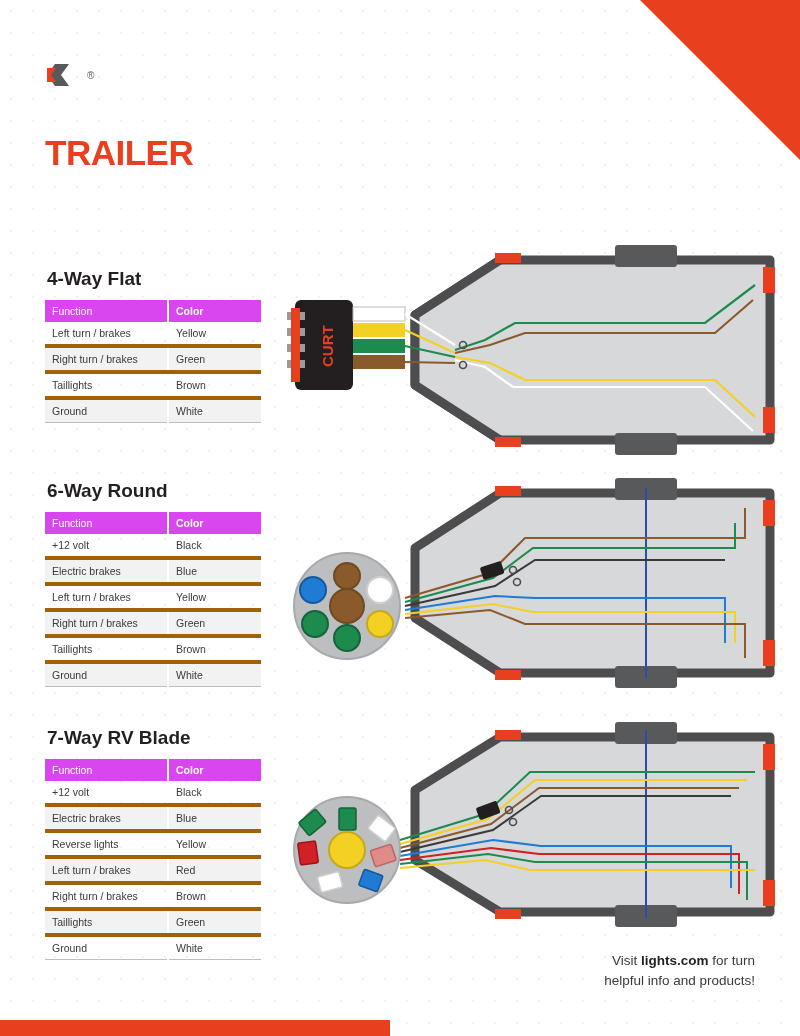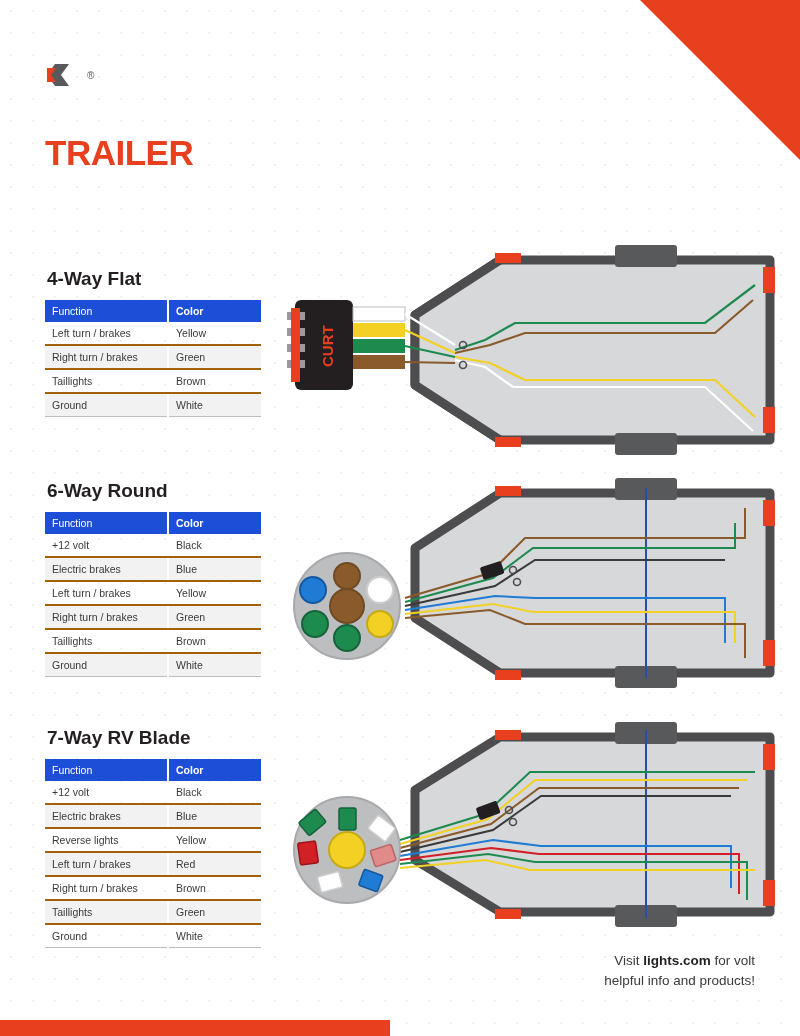--- a/index.html
+++ b/index.html
@@ -39,26 +39,26 @@
   .title .l2{display:block;}
   
   .section{position:absolute;left:45px;}
   .section-title{
     font-size:19px;font-weight:bold;color:#231f20;margin:0 0 10px 2px;
   }
   table.wiring{
     border-collapse:collapse;width:216px;font-size:10.5px;
   }
   table.wiring th{
-    background:#1d4ed8;color:#ffffff;font-weight:normal;text-align:left;
+    background:#d946ef;color:#ffffff;font-weight:normal;text-align:left;
     padding:5px 7px;font-size:10.5px;
   }
   table.wiring th.col2{border-left:2px solid #ffffff;font-weight:bold;}
   table.wiring td{
-    padding:5px 7px;color:#3a3a3a;border-bottom:2px solid #a16207;
+    padding:5px 7px;color:#3a3a3a;border-bottom:4px solid #a16207;
   }
   table.wiring tr.alt td{background:#f2f2f2;}
   table.wiring td.c2{border-left:2px solid #ffffff;}
   table.wiring tr:last-child td{border-bottom:1px solid #bdbdbd;}
   
   .diagram{position:absolute;}
   
   .footer{
     position:absolute;right:45px;bottom:45px;text-align:right;
     font-size:13.5px;color:#3a3a3a;line-height:1.5;
@@ -314,18 +314,18 @@
     <rect x="76" y="150" width="20" height="17" rx="2" fill="#1f7bd4" stroke="#1459a0" stroke-width="1.5" transform="rotate(20 86 158)"></rect>
     <rect x="34" y="152" width="22" height="16" rx="2" fill="#ffffff" stroke="#cfcfcf" stroke-width="1.5" transform="rotate(-15 45 160)"></rect>
     <rect x="14" y="120" width="18" height="22" rx="2" fill="#d12026" stroke="#9c1419" stroke-width="1.5" transform="rotate(-8 23 131)"></rect>
     <rect x="16" y="92" width="22" height="17" rx="2" fill="#1d8a4e" stroke="#15633a" stroke-width="1.5" transform="rotate(-40 27 100)"></rect>
   </g>
 </svg>
 </div>
 
 <div class="footer">
   <div>
-    <span>Visit </span><b>lights.com</b><span> for volt</span>
+    <span>Visit </span><b>lights.com</b><span> for turn</span>
   </div>
   <div>helpful info and products!</div>
 </div>
 
 <div class="bottom-bar"></div>
 
 </body></html>

